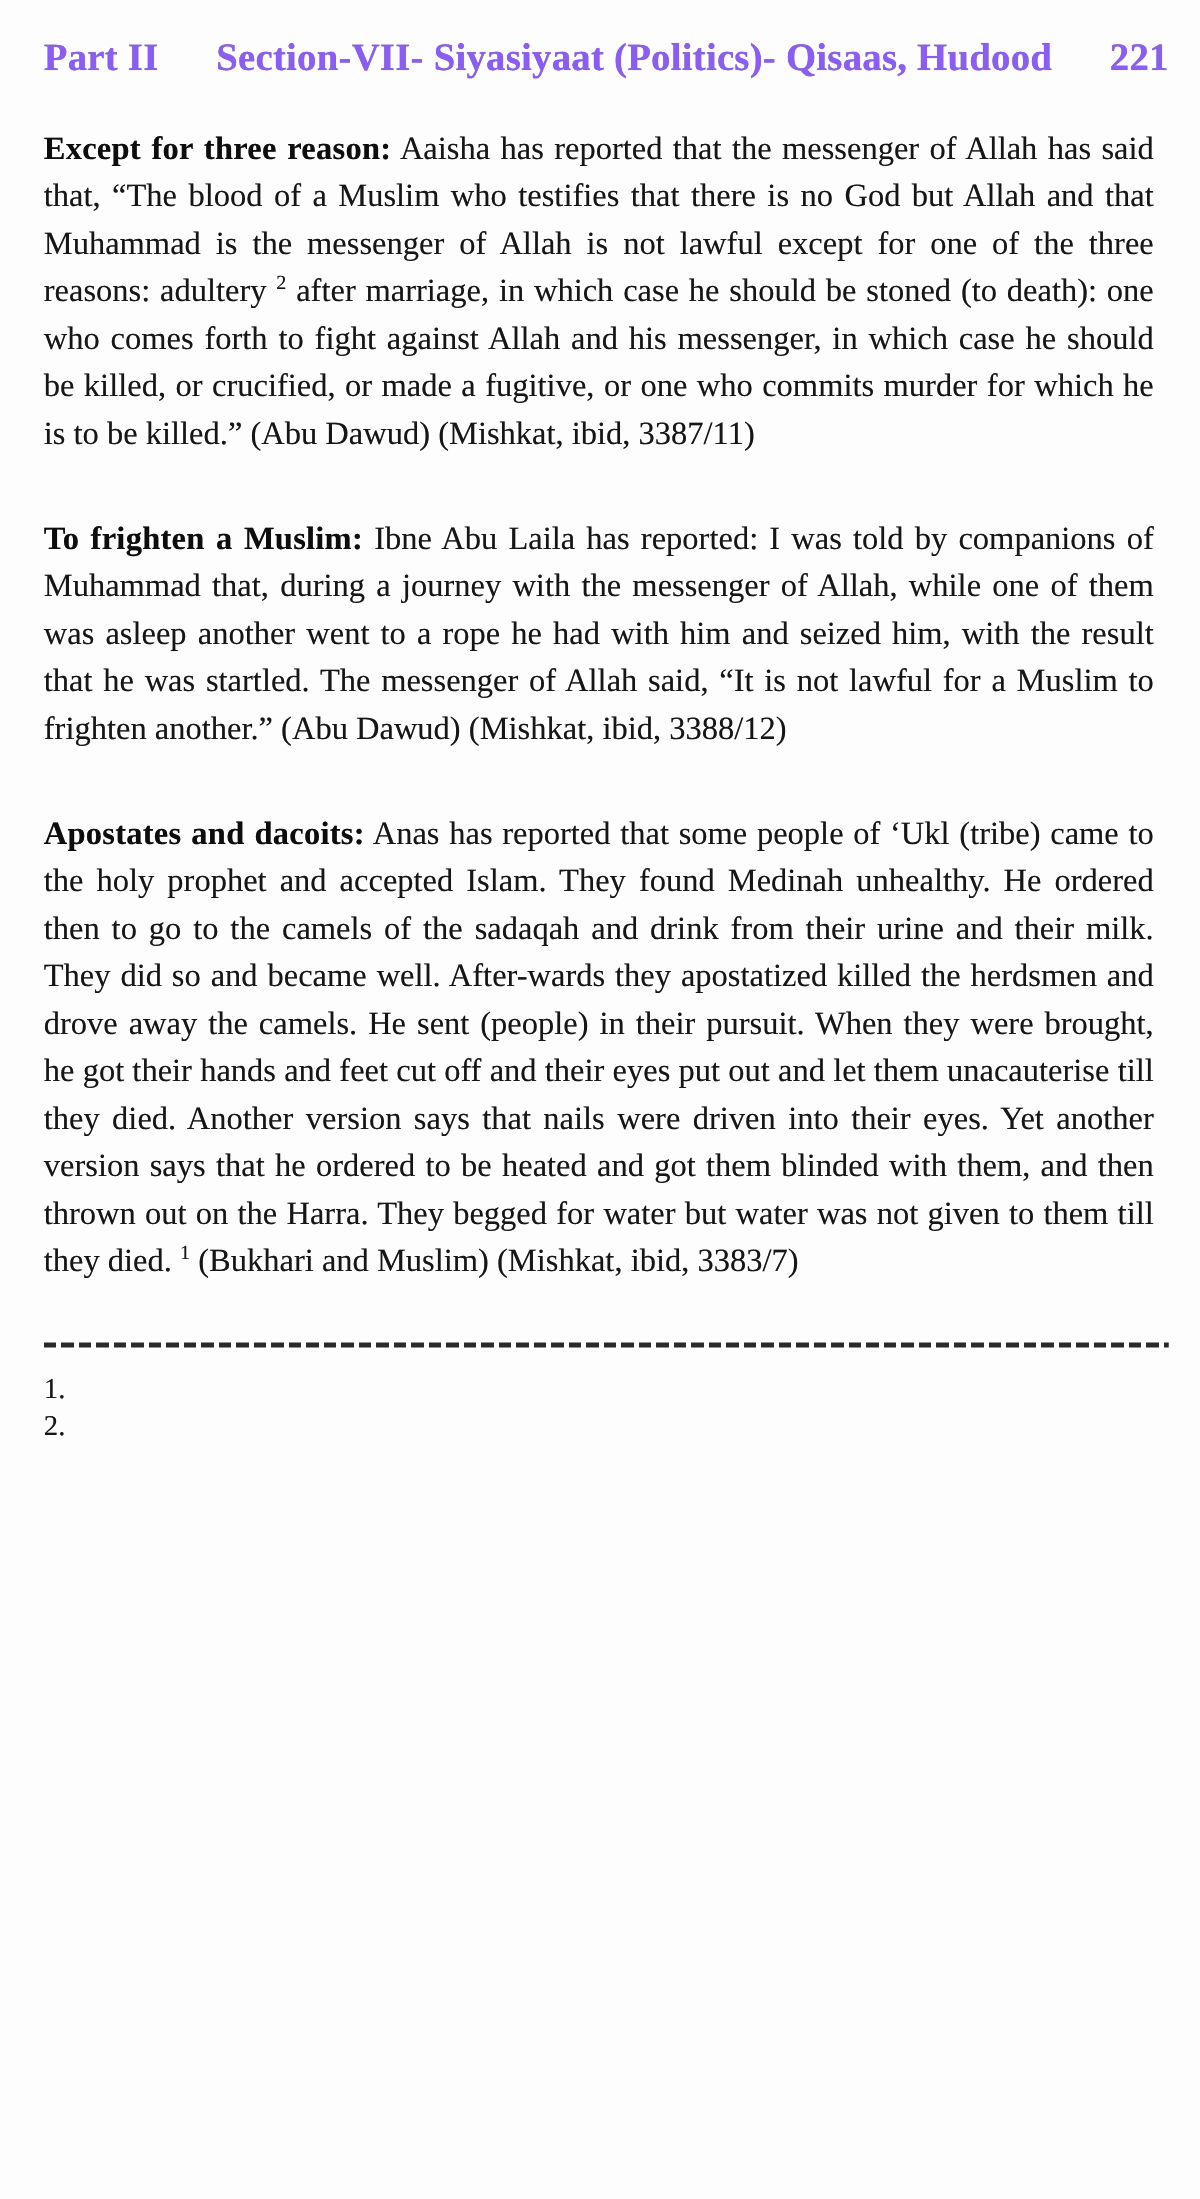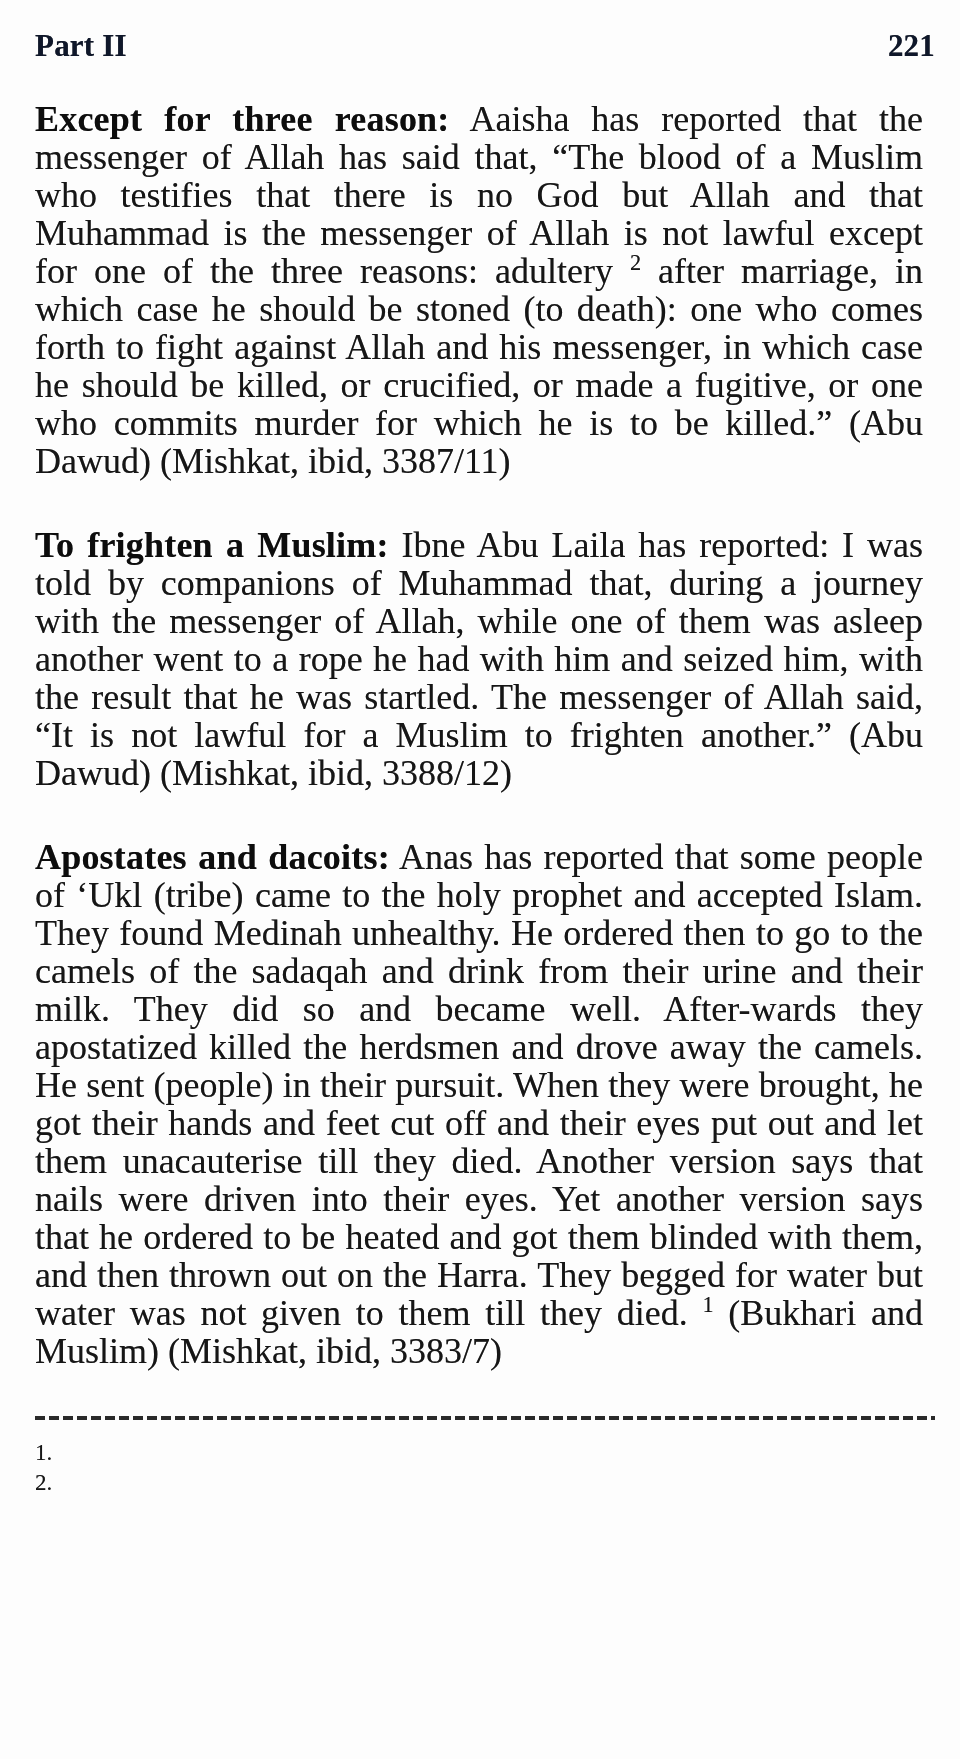--- a/index.html
+++ b/index.html
@@ -19,27 +19,27 @@
     color: #161616;
   }
   .header {
     display: flex;
     justify-content: space-between;
     align-items: baseline;
     font-weight: bold;
     font-size: 31px;
     line-height: 40px;
     letter-spacing: 0.2px;
-    color: #0f172a;
+    color: #8b5cf6;
     margin-bottom: 34px;
     text-shadow: 0 0 0.6px rgba(0,0,0,0.55);
   }
   .body-text p {
     margin: 0 12px 46px 0;
-    font-size: 36px;
+    font-size: 26px;
     line-height: 38px;
     text-align: justify;
     text-shadow: 0 0 0.5px rgba(0,0,0,0.45);
   }
   .body-text b {
     color: #0d0d0d;
     letter-spacing: 0.2px;
   }
   .body-text sup {
     font-size: 0.62em;
@@ -71,20 +71,21 @@
     flex: 1;
   }
 </style>
 </head>
 <body>
 
 <div class="page">
 
   <div class="header">
     <span>Part II</span>
+    <span>Section-VII- Siyasiyaat (Politics)- Qisaas, Hudood</span>
     <span>221</span>
   </div>
 
   <div class="body-text">
 
     <p>
       <b>Except for three reason:</b><span> Aaisha has reported that the messenger of Allah has said that, “The blood of a Muslim who testifies that there is no God but Allah and that Muhammad is the messenger of Allah is not lawful except for one of the three reasons: adultery </span><sup>2</sup><span> after marriage, in which case he should be stoned (to death): one who comes forth to fight against Allah and his messenger, in which case he should be killed, or crucified, or made a fugitive, or one who commits murder for which he is to be killed.” (Abu Dawud) (Mishkat, ibid, 3387/11)</span>
     </p>
 
     <p>

